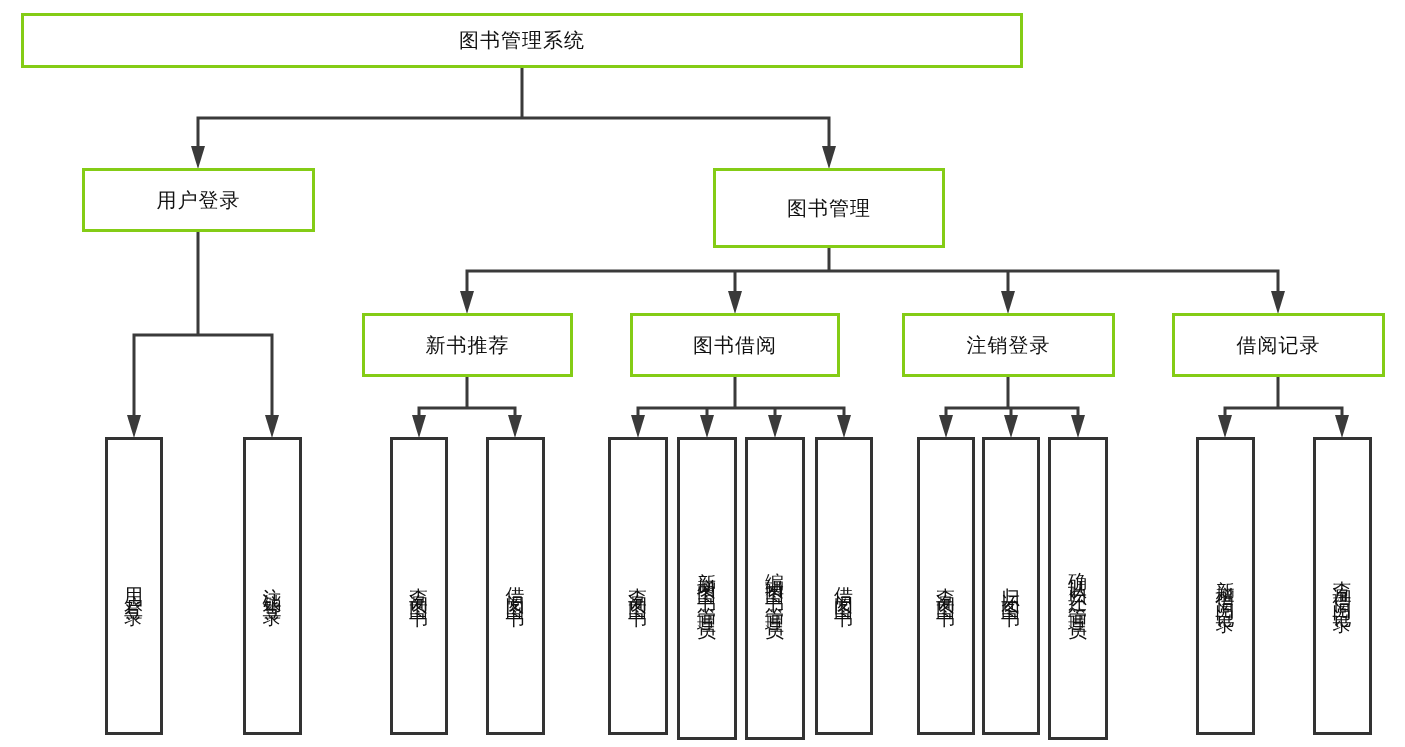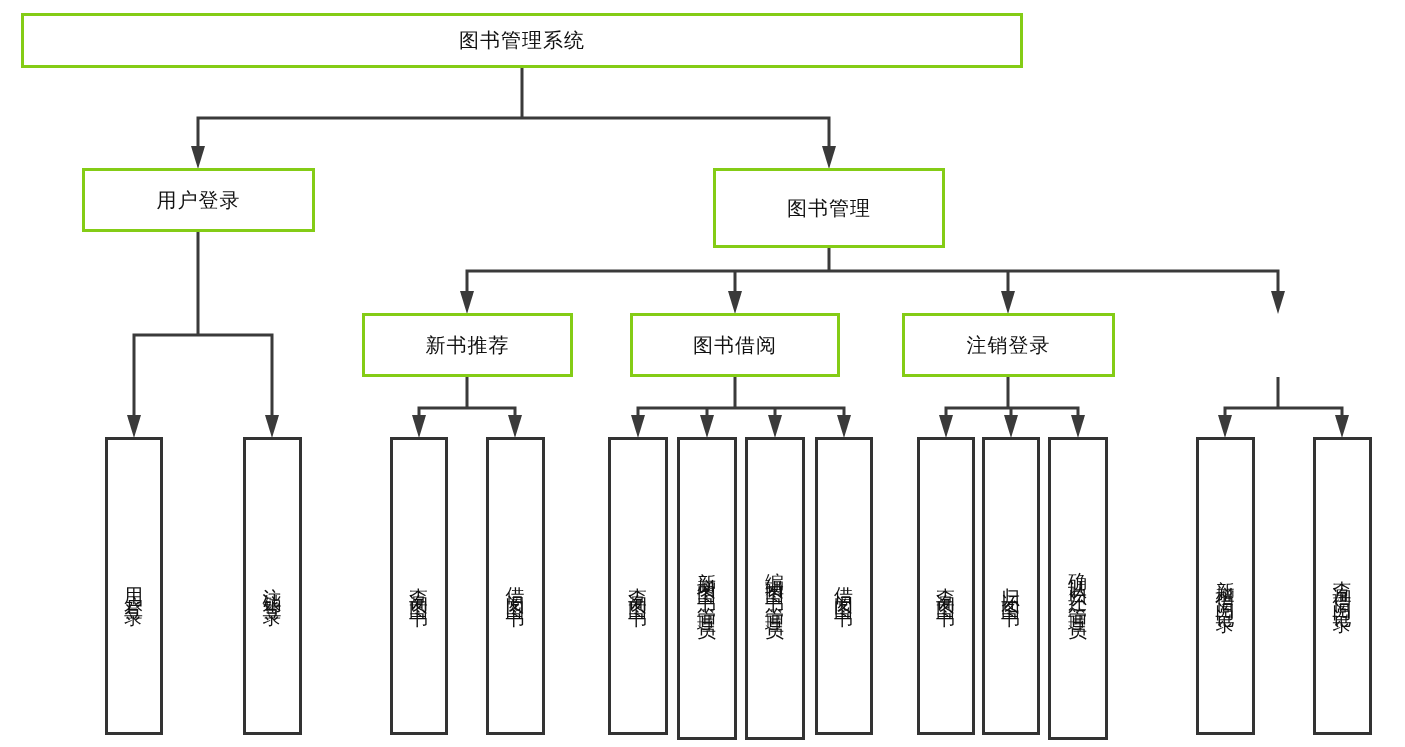--- a/index.html
+++ b/index.html
@@ -95,20 +95,21 @@
   </svg>
 
   <div class="hnode" style="left:21px;top:13px;width:1002px;height:55px;">图书管理系统</div>
 
   <div class="hnode" style="left:82px;top:168px;width:233px;height:64px;">用户登录</div>
   <div class="hnode" style="left:713px;top:168px;width:232px;height:80px;">图书管理</div>
 
   <div class="hnode" style="left:630px;top:313px;width:210px;height:64px;">图书借阅</div>
   <div class="hnode" style="left:362px;top:313px;width:211px;height:64px;">新书推荐</div>
   <div class="hnode" style="left:902px;top:313px;width:213px;height:64px;">注销登录</div>
+  <div class="hnode" style="left:1172px;top:313px;width:213px;height:64px;">借阅记录</div>
 
   <div class="vnode" style="left:105px;top:437px;width:58px;height:298px;">
     <span>用户登录</span>
   </div>
   <div class="vnode" style="left:243px;top:437px;width:59px;height:298px;">
     <span>注销登录</span>
   </div>
 
   <div class="vnode" style="left:390px;top:437px;width:58px;height:298px;">
     <span>查询图书</span>

